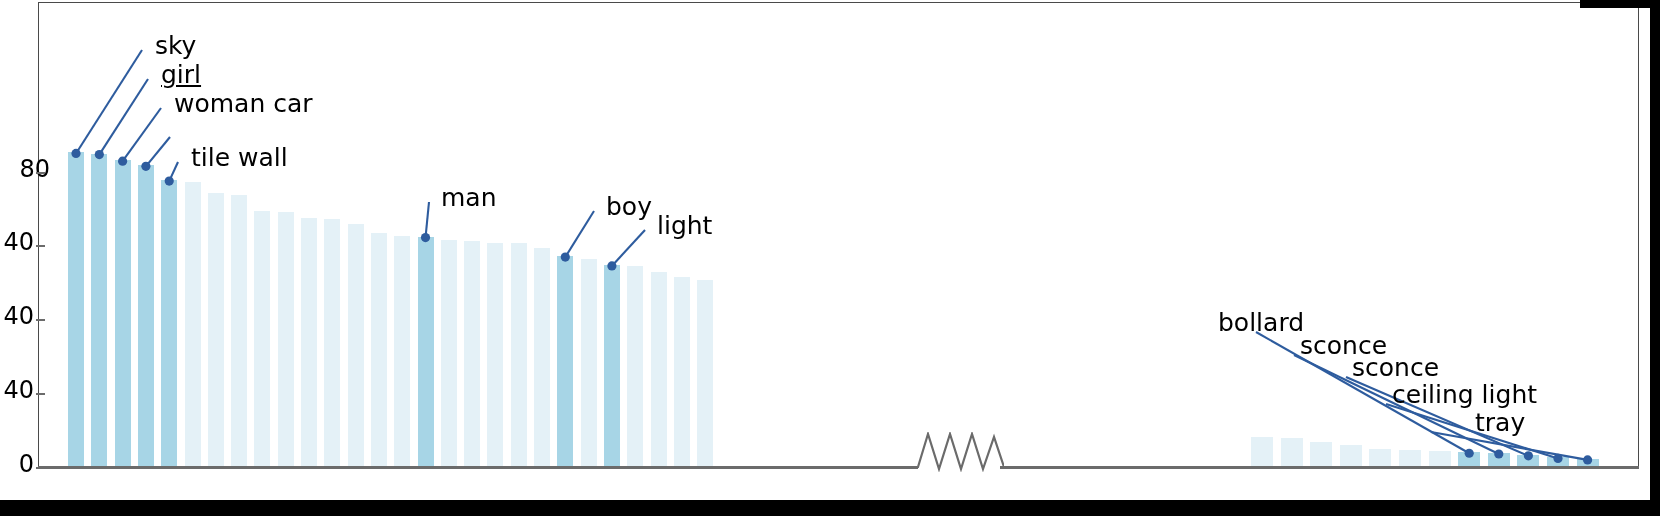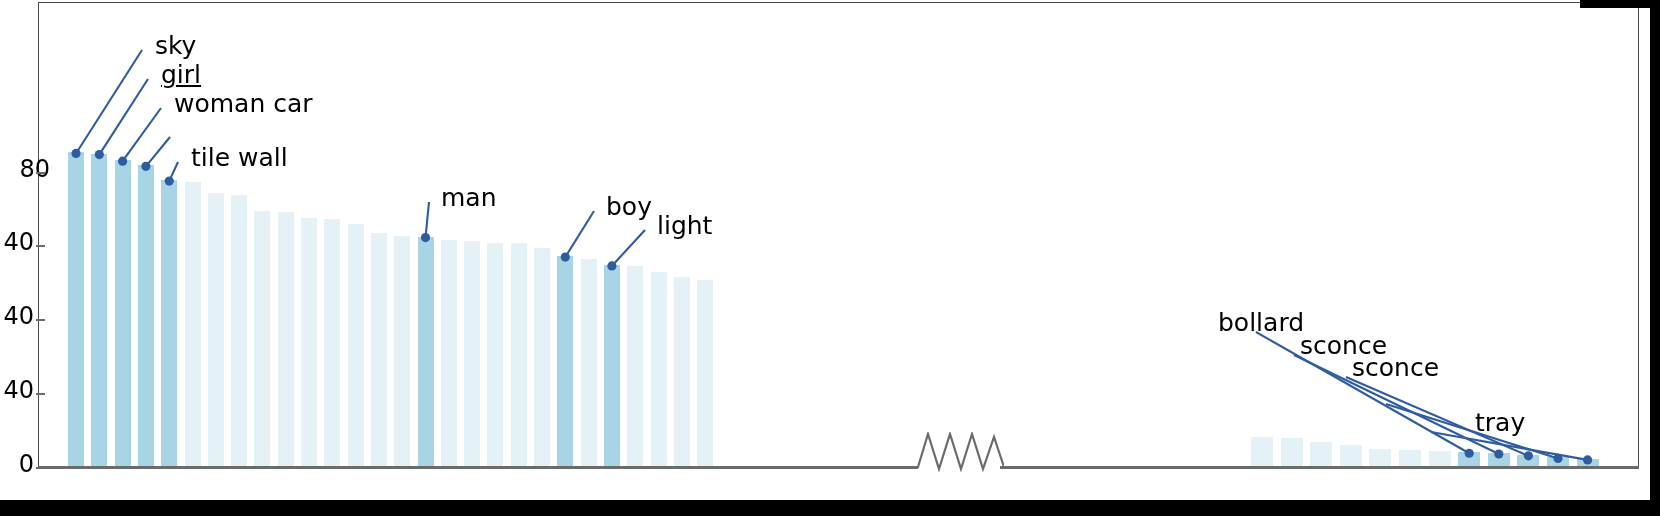--- a/index.html
+++ b/index.html
@@ -134,19 +134,20 @@
   <div class="ann-label" style="left:165px;top:91px;">woman car</div>
   <div class="ann-label" style="left:182px;top:145px;">tile wall</div>
 
   <div class="ann-label" style="left:432px;top:185px;">man</div>
   <div class="ann-label" style="left:597px;top:194px;">boy</div>
   <div class="ann-label" style="left:648px;top:213px;">light</div>
 
   <div class="ann-label" style="left:1209px;top:310px;">bollard</div>
   <div class="ann-label" style="left:1291px;top:333px;">sconce</div>
   <div class="ann-label" style="left:1343px;top:355px;">sconce</div>
+  <div class="ann-label" style="left:1383px;top:382px;">ceiling light</div>
   <div class="ann-label" style="left:1466px;top:410px;">tray</div>
 
   <div class="film-top"></div>
   <div class="film-right"></div>
   <div class="film-bottom"></div>
 
 </div>
 
 </body></html>

